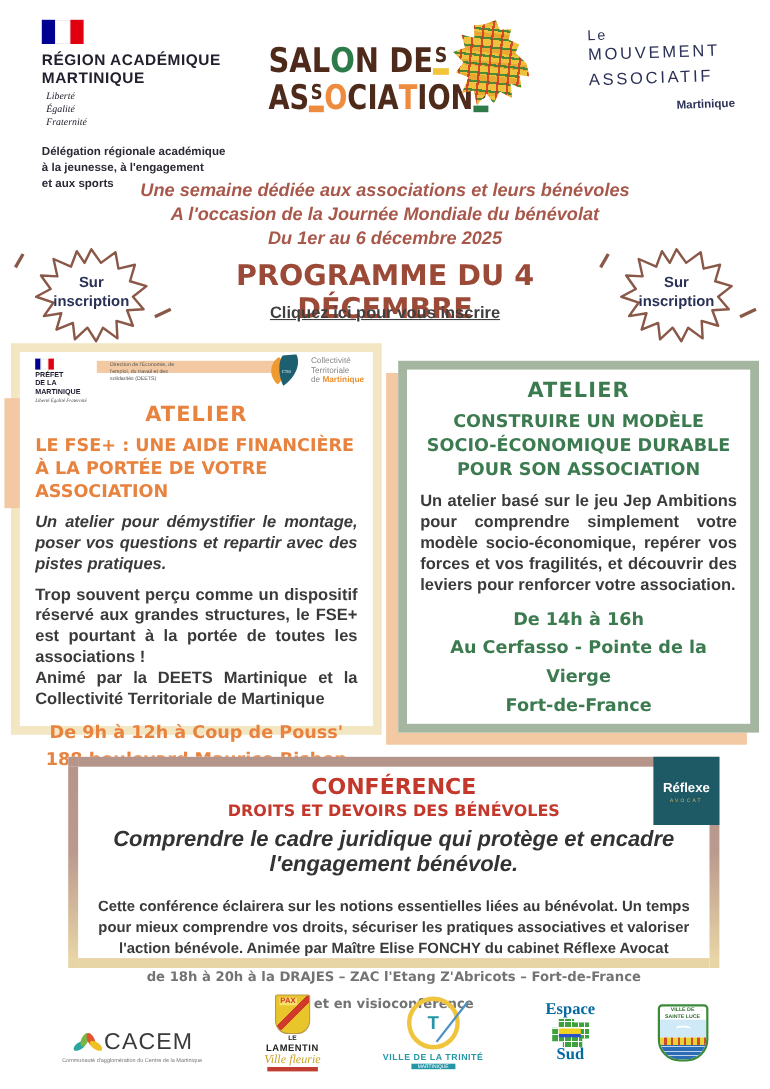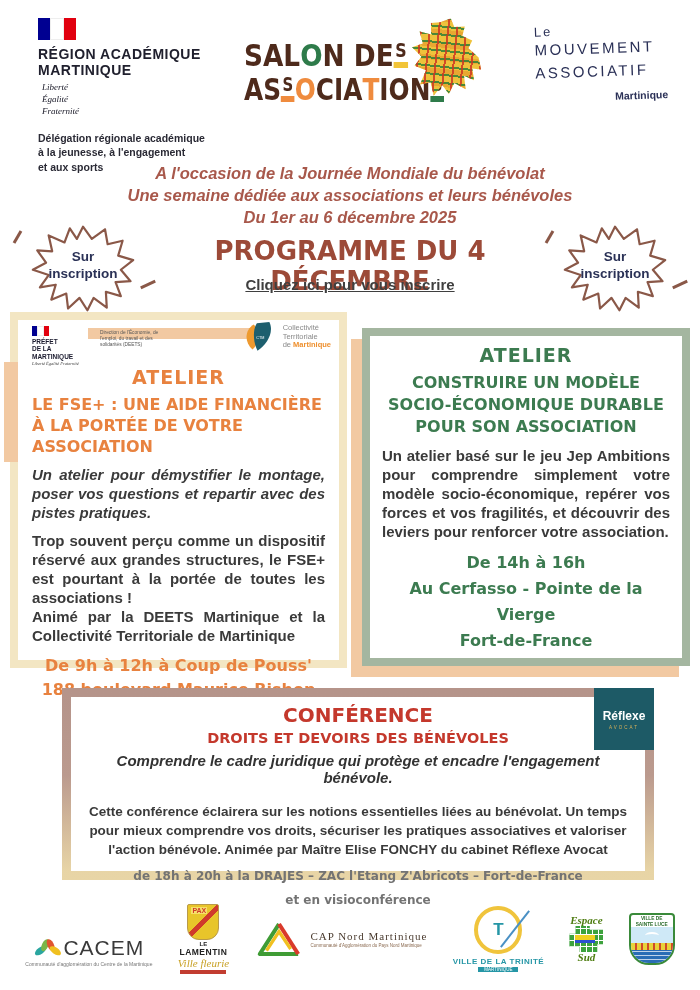--- a/index.html
+++ b/index.html
@@ -90,21 +90,21 @@
   .card2 .card-title{text-align:center;line-height:22px;}
   .card2 .lead{margin-bottom:10px;}
   .card2 .sched{line-height:26px;}
 
   
   .conf{left:62px;top:688px;width:592px;height:192px;background:#fff;box-sizing:border-box;
     border:9px solid;border-image:linear-gradient(180deg,#b5948a 0%,#bb9a8e 45%,#e8d5a6 100%) 1;
     padding:4px 16px;}
   .conf-title{text-align:center;font-family:"DejaVu Sans",sans-serif;font-weight:800;font-size:20px;color:#c4382c;margin-top:2px;}
   .conf-sub{text-align:center;font-family:"DejaVu Sans",sans-serif;font-weight:800;font-size:14.5px;color:#c4382c;margin-top:3px;}
-  .conf-lead{text-align:center;font-style:italic;font-weight:bold;font-size:15px;color:#333;margin-top:6px;}
+  .conf-lead{text-align:center;font-style:italic;font-weight:bold;font-size:20px;color:#333;margin-top:6px;}
   .conf-body{text-align:center;font-weight:bold;font-size:13.5px;line-height:19px;color:#3a3a3a;margin-top:16px;}
   .conf-sched{text-align:center;font-family:"DejaVu Sans",sans-serif;font-weight:bold;font-size:12px;color:#737373;line-height:24px;margin-top:5px;}
   .reflexe{position:absolute;right:-9px;top:-9px;width:60px;height:62px;background:#1d5a66;
     display:flex;flex-direction:column;align-items:center;justify-content:center;gap:2px;}
   .reflexe .rname{color:#fff;font-size:12px;font-weight:bold;}
   .reflexe .rsub{color:#d8b25a;font-size:4.5px;letter-spacing:2px;}
 
   
   .partners{left:0;top:893px;width:700px;height:92px;display:flex;justify-content:space-evenly;align-items:center;}
   .pt{display:flex;flex-direction:column;align-items:center;text-align:center;}
@@ -133,21 +133,21 @@
     transform:rotate(38deg);right:2px;top:-4px;}
   .trinite-name{font-size:8px;font-weight:bold;color:#2596a6;letter-spacing:.5px;margin-top:3px;}
   .trinite-sub{font-size:4.5px;color:#fff;background:#2596a6;padding:0 6px;margin-top:1px;}
 
   .mosaic{width:34px;height:26px;position:relative;background:#3da23d;
     background-image:repeating-linear-gradient(0deg,transparent 0 5px,#fff 5px 6px),
       repeating-linear-gradient(90deg,transparent 0 5px,#fff 5px 6px);
     clip-path:polygon(18% 0,60% 0,60% 14%,100% 14%,100% 70%,82% 70%,82% 100%,30% 100%,30% 80%,0 80%,0 30%,18% 30%);}
   .mosaic::after{content:"";position:absolute;left:6px;top:9px;width:20px;height:8px;
     background:linear-gradient(180deg,#f0d020 0 60%,#2a4fd0 60% 100%);}
-  .script{font-family:"Liberation Serif",serif;font-style:italic;font-weight:bold;font-size:11px;color:#4d7c0f;line-height:1;}
+  .script{font-family:"Liberation Serif",serif;font-weight:bold;font-size:15px;color:#0369a1;line-height:1;}
 
   .shield{width:46px;height:52px;border:2px solid #3a8a3a;border-radius:4px 4px 20px 20px;
     overflow:hidden;display:flex;flex-direction:column;box-sizing:border-box;background:#fff;}
   .shield .sl-head{font-size:4.8px;font-weight:bold;color:#2a6b2a;line-height:1.15;padding-top:1px;}
   .shield .sky{flex:1.2;background:#cfe9f7;position:relative;}
   .shield .sky::after{content:"";position:absolute;left:14px;top:5px;width:14px;height:5px;
     border-top:2px solid #fff;border-radius:50%;}
   .shield .sand{height:7px;background:repeating-linear-gradient(90deg,#e8d23a 0 4px,#d04a2a 4px 6px);}
   .shield .sea{flex:1;background:#2a6db5;
     background-image:repeating-linear-gradient(0deg,transparent 0 3px,rgba(255,255,255,.7) 3px 4px);}
@@ -234,22 +234,22 @@
 </div>
 
 <div class="abs mouvement">
   <div class="mvt1">Le</div>
   <div class="mvt2">Mouvement</div>
   <div class="mvt3">Associatif</div>
   <div class="mvt-region">Martinique</div>
 </div>
 
 <div class="abs intro">
+  <div>Une semaine dédiée aux associations et leurs bénévoles</div>
   <div>A l'occasion de la Journée Mondiale du bénévolat</div>
-  <div>Une semaine dédiée aux associations et leurs bénévoles</div>
   <div>Du 1er au 6 décembre 2025</div>
 </div>
 
 <div class="abs burst burst-left">
   <svg viewBox="0 0 120 100">
     <polygon points="60,3 70,17 85,6 88,23 105,19 100,36 117,41 103,52 114,65 97,66 103,82 86,77 87,95 72,84 65,98 56,84 43,96 41,79 24,86 29,69 11,72 21,58 3,52 18,44 8,30 25,31 21,13 39,21 45,5 53,17" fill="#ffffff" stroke="#8a5848" stroke-width="2.5" stroke-linejoin="round"></polygon>
   </svg>
   <div class="btxt">
     <div>Sur</div>
     <div>inscription</div>
@@ -358,31 +358,20 @@
   <div class="pt">
     <div class="crest">
         <b>PAX</b>
       </div>
     <div class="lam-le">LE</div>
     <div class="lam-name">LAMENTIN</div>
     <div class="lam-script">Ville fleurie</div>
     <div class="lam-bar"></div>
   </div>
 
-  <div class="pt capnord">
-    <svg viewBox="0 0 60 46" width="50" height="40">
-      <path d="M30 5 L7 41 L53 41" fill="none" stroke="#3f9c35" stroke-width="5" stroke-linejoin="round"></path>
-      <path d="M30 5 L53 41" fill="none" stroke="#d93a2b" stroke-width="5"></path>
-      <path d="M15 37 L30 14 L44 35" fill="none" stroke="#f0c020" stroke-width="4"></path>
-    </svg>
-    <div class="capnord-text">
-      <div class="capnord-name">CAP Nord Martinique</div>
-      <div class="capnord-caption">Communauté d'Agglomération du Pays Nord Martinique</div>
-    </div>
-  </div>
 
   <div class="pt">
     <div class="tcircle">
         <span>T</span>
       </div>
     <div class="trinite-name">VILLE DE LA TRINITÉ</div>
     <div class="trinite-sub">MARTINIQUE</div>
   </div>
 
   <div class="pt">

